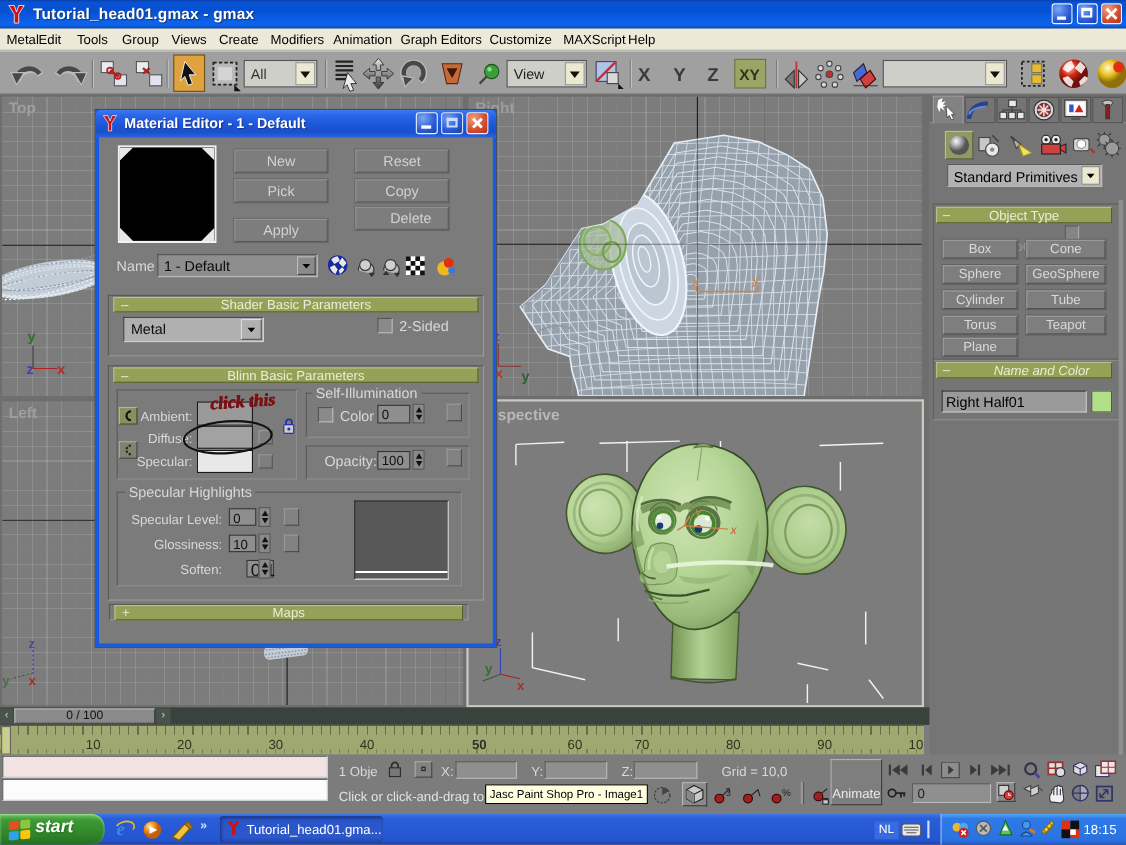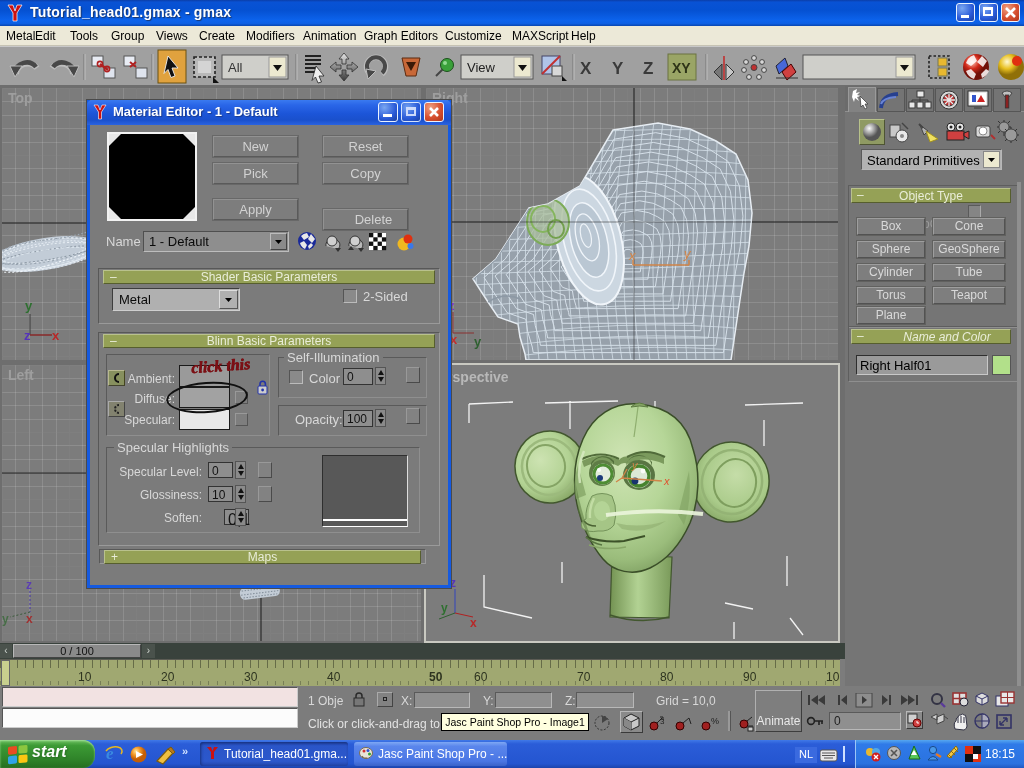--- a/index.html
+++ b/index.html
@@ -638,21 +638,21 @@
  </div>
  <div id="ruler" class="abs">
   <div class="abs" style="left:0;top:0;width:840px;height:8px;background-image:repeating-linear-gradient(to right,#666c48 0 1px,transparent 1px 8.33px);"></div>
   <div class="abs" style="left:0;bottom:1px;width:840px;height:4px;background-image:repeating-linear-gradient(to right,#787f56 0 1px,transparent 1px 8.33px);"></div>
   <div class="abs" style="left:1px;top:0px;width:9px;height:26px;background:#c8cf8e;border:1px solid #666;"></div>
   <div class="rulnum" style="left:78px;">10</div>
       <div class="rulnum" style="left:161px;">20</div>
   <div class="rulnum" style="left:244px;">30</div>
       <div class="rulnum" style="left:327px;">40</div>
   <div class="rulnum" style="left:429px;font-weight:bold;">50</div>
-      <div class="rulnum" style="left:474px;text-align:right;">60</div>
+      <div class="rulnum" style="left:516px;text-align:right;">60</div>
   <div class="rulnum" style="left:577px;">70</div>
       <div class="rulnum" style="left:660px;">80</div>
   <div class="rulnum" style="left:743px;">90</div>
       <div class="rulnum" style="left:826px;">10</div>
  </div>
  <div id="statusarea" class="abs">
   <div class="abs" style="left:2px;top:1px;width:296px;height:20px;background:#f2e2e2;border:1px solid #555;border-bottom-color:#ccc;border-right-color:#ccc;"></div>
   <div class="abs" style="left:2px;top:22px;width:296px;height:20px;background:#fcfcfc;border:1px solid #555;border-bottom-color:#ccc;border-right-color:#ccc;"></div>
   <div class="abs" style="left:308px;top:8px;color:#d8d8d8;font-size:12px;">1 Obje</div>
   <div class="abs" style="left:352px;top:6px;"><svg width="14" height="15">
@@ -800,30 +800,20 @@
           <path d="M2 16 L13 4 L18 8 L8 19 Z" fill="#f0c040" stroke="#7a5a10" stroke-width="1.2"></path>
           <path d="M13 4 l3 -2 l4 5 l-2 2 Z" fill="#b87818" stroke="#7a5a10"></path>
         </svg></div>
   <div class="abs" style="left:182px;top:5px;color:#cfe0ff;font-size:11px;font-weight:bold;">»</div>
   <div class="tbt" style="left:200px;width:148px;background:linear-gradient(#2144a8,#2a55c8 15%,#2c58cc 80%,#2346a8);box-shadow:inset 1px 1px 3px #17307a;">
    <svg width="13" height="14" style="position:absolute;left:6px;top:4px;">
           <path d="M1 1 L5 1 L6.5 5 L8 1 L12 1 L8 6 L8 13 L5 13 L5 6 Z" fill="#cc1111"></path>
         </svg>
    <span>Tutorial_head01.gma...</span>
   </div>
-  <div class="tbt" style="left:354px;width:153px;background:linear-gradient(#7fa8f4,#5a86ec 18%,#4a76e4 80%,#3a62c8);">
-   <svg width="14" height="14" style="position:absolute;left:5px;top:4px;">
-          <ellipse cx="7" cy="7" rx="6.5" ry="5.5" fill="#e8e4d8" stroke="#7a6a50"></ellipse>
-          <circle cx="5" cy="5" r="1.5" fill="#d03030"></circle>
-          <circle cx="9" cy="4.5" r="1.5" fill="#3050d0"></circle>
-          <circle cx="10.5" cy="8" r="1.5" fill="#30a030"></circle>
-          <path d="M3 10 q2 3 5 2" stroke="#7a6a50" fill="none"></path>
-        </svg>
-   <span>Jasc Paint Shop Pro - ...</span>
-  </div>
   <div class="abs" style="left:795px;top:7px;width:22px;height:16px;background:#3a6adf;color:#fff;font-size:11px;text-align:center;line-height:15px;">NL</div>
   <div class="abs" style="left:820px;top:8px;"><svg width="18" height="13">
           <rect x="0" y="1" width="17" height="11" rx="2" fill="#e8e8e8" stroke="#555"></rect>
           <path d="M2 4 h13 M2 6.5 h13 M4 9 h9" stroke="#555" stroke-width="1"></path>
         </svg></div>
   <div class="abs" style="left:843px;top:6px;width:2px;height:16px;background:#cfe0ff;"></div>
   <div class="abs" style="left:855px;top:0;width:169px;height:28px;background:linear-gradient(#56a7f0,#2f7ae8 15%,#2a72e0 85%,#2058c0);border-left:1px solid #9cc6f8;"></div>
   <div class="abs" style="left:864px;top:4px;">
    <svg width="120" height="20">
     <g>
@@ -884,21 +874,21 @@
           <path d="M86 0 L86 12 L74 0 Z" fill="#e8e8e8"></path>
     <path d="M0 85 L0 73 L12 85 Z" fill="#e8e8e8"></path>
           <path d="M86 85 L74 85 L86 73 Z" fill="#e8e8e8"></path>
    </svg>
   </div>
   <div class="dbtn" style="left:126px;top:36px;">New</div>
   <div class="dbtn" style="left:236px;top:36px;">Reset</div>
   <div class="dbtn" style="left:126px;top:63px;">Pick</div>
   <div class="dbtn" style="left:236px;top:63px;">Copy</div>
   <div class="dbtn" style="left:126px;top:99px;">Apply</div>
-  <div class="dbtn" style="left:236px;top:109px;padding-left:16px;">Delete</div>
+  <div class="dbtn" style="left:236px;top:88px;padding-left:16px;">Delete</div>
 
   <div class="abs" style="left:19px;top:134px;color:#d8d8d8;font-size:13px;">Name</div>
   <div class="abs" style="left:56px;top:131px;width:146px;height:21px;background:#8e8e8e;border:1px solid #4f4f4f;border-bottom-color:#bdbdbd;border-right-color:#bdbdbd;">
    <span style="position:absolute;left:5px;top:2px;color:#0a0a0a;font-size:13px;">1 - Default</span>
    <div style="position:absolute;right:1px;top:1px;width:17px;height:17px;background:#8a8a8a;border:1px solid #bbb;border-right-color:#444;border-bottom-color:#444;"><svg width="15" height="15">
             <path d="M4 6 L11 6 L7.5 10 Z" fill="#000"></path>
           </svg></div>
   </div>
   <div class="abs" style="left:210px;top:131px;">
    <svg width="140" height="22">

